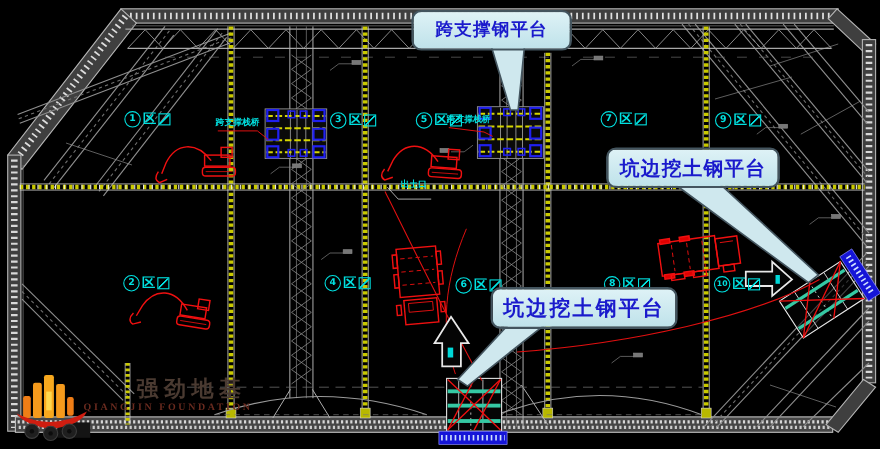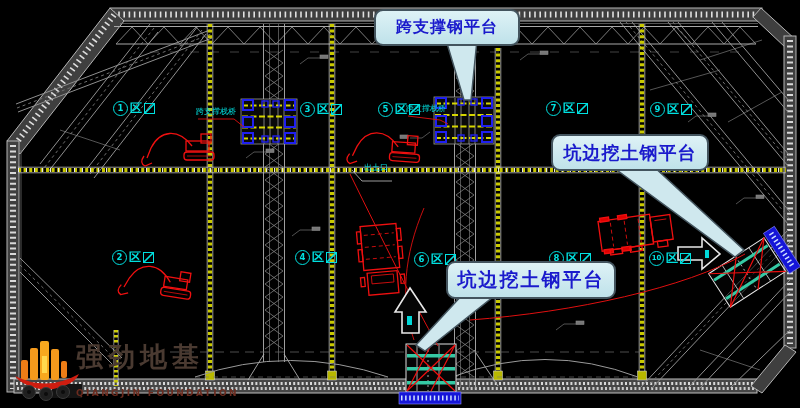--- a/index.html
+++ b/index.html
@@ -7,32 +7,32 @@
          font-family:"DejaVu Sans",sans-serif;}
   .stage svg.draw{position:absolute;left:0;top:0;}
   
   .zone{position:absolute;display:flex;align-items:center;gap:2px;color:#00e0e0;}
   .zn{display:inline-flex;align-items:center;justify-content:center;width:13px;height:13px;
       border:1.3px solid #00e0e0;border-radius:50%;font-size:8.5px;font-weight:bold;line-height:1;}
   .zc{font-size:12px;font-weight:bold;letter-spacing:0;}
   .zsq{width:9px;height:9px;border:1px solid #00e0e0;
        background:linear-gradient(135deg,transparent 42%,#00e0e0 46%,#00e0e0 54%,transparent 58%);}
   
-  .tiny{position:absolute;color:#00e0e0;font-size:8px;line-height:1;white-space:nowrap;font-weight:normal;}
+  .tiny{position:absolute;color:#00e0e0;font-size:8px;line-height:1;white-space:nowrap;font-weight:bold;}
   
   .callout{position:absolute;display:flex;align-items:center;justify-content:center;
            background:linear-gradient(#def2f6,#bfe2ea);border:2px solid #43545e;border-radius:9px;
            color:#1a1acc;font-weight:bold;white-space:nowrap;}
   .c1{left:374px;top:9px;width:142px;height:33px;font-size:16px;letter-spacing:1px;}
   .c2{left:551px;top:134px;width:154px;height:33px;font-size:18px;letter-spacing:1px;}
   .c3{left:446px;top:261px;width:166px;height:34px;font-size:19px;letter-spacing:2px;}
   
   .wm{position:absolute;left:76px;top:342px;}
-  .wm .t1{display:block;font-size:27px;font-weight:bold;color:#4a3a31;letter-spacing:5px;line-height:1.1;}
-  .wm .t2{display:block;font-size:9px;font-weight:bold;color:#6b2b1f;letter-spacing:2.4px;margin-top:16px;}
+  .wm .t1{display:block;font-size:20px;font-weight:bold;color:#4a3a31;letter-spacing:5px;line-height:1.1;margin-left:48px;}
+  .wm .t2{display:block;font-size:9px;font-weight:bold;color:#6b2b1f;letter-spacing:2.4px;margin-top:1px;font-family:Liberation Serif, serif;}
   .logo{position:absolute;left:14px;top:334px;}
 </style>
 </head>
 <body>
 
 <div class="stage">
 
 <svg class="draw" width="800" height="408" viewBox="0 0 800 408">
 
   <g>

